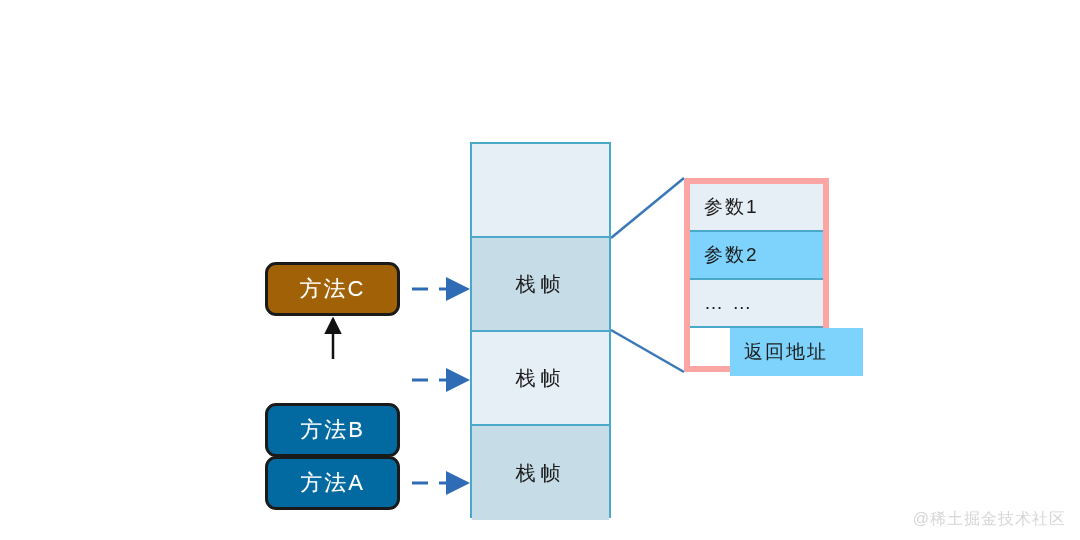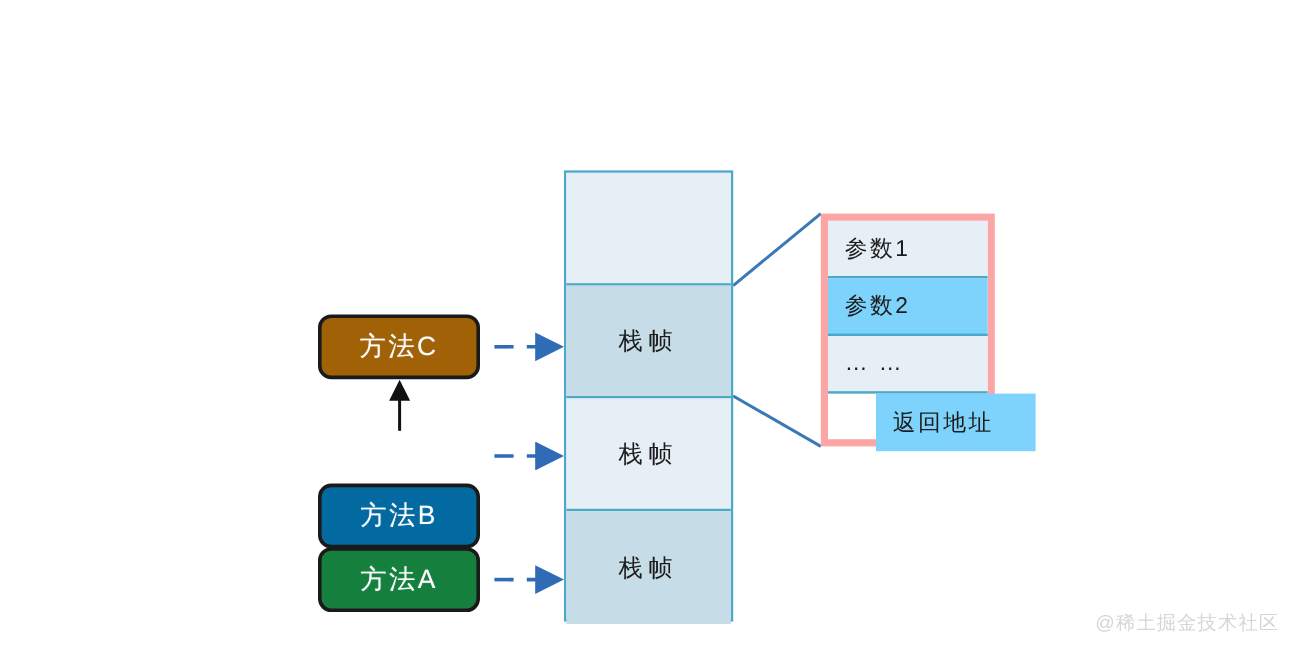--- a/index.html
+++ b/index.html
@@ -45,21 +45,21 @@
   .method-label {
     color: #ffffff;
     font-size: 22px;
     letter-spacing: 2px;
     font-weight: 400;
     white-space: nowrap;
     text-shadow: 0 0 1px rgba(255,255,255,.4);
   }
   #method-c { left: 265px; top: 262px; background: #a16207; }
   #method-b { left: 265px; top: 359px; background: #0369a1; margin-top: 44px; }
-  #method-a { left: 265px; top: 456px; background: #15803d; }
+  #method-a { left: 265px; top: 456px; background: #0369a1; }
 
   
   #stack {
     position: absolute;
     left: 470px;
     top: 142px;
     width: 141px;
     height: 376px;
     box-sizing: border-box;
     border: 2px solid #4aa8c8;

